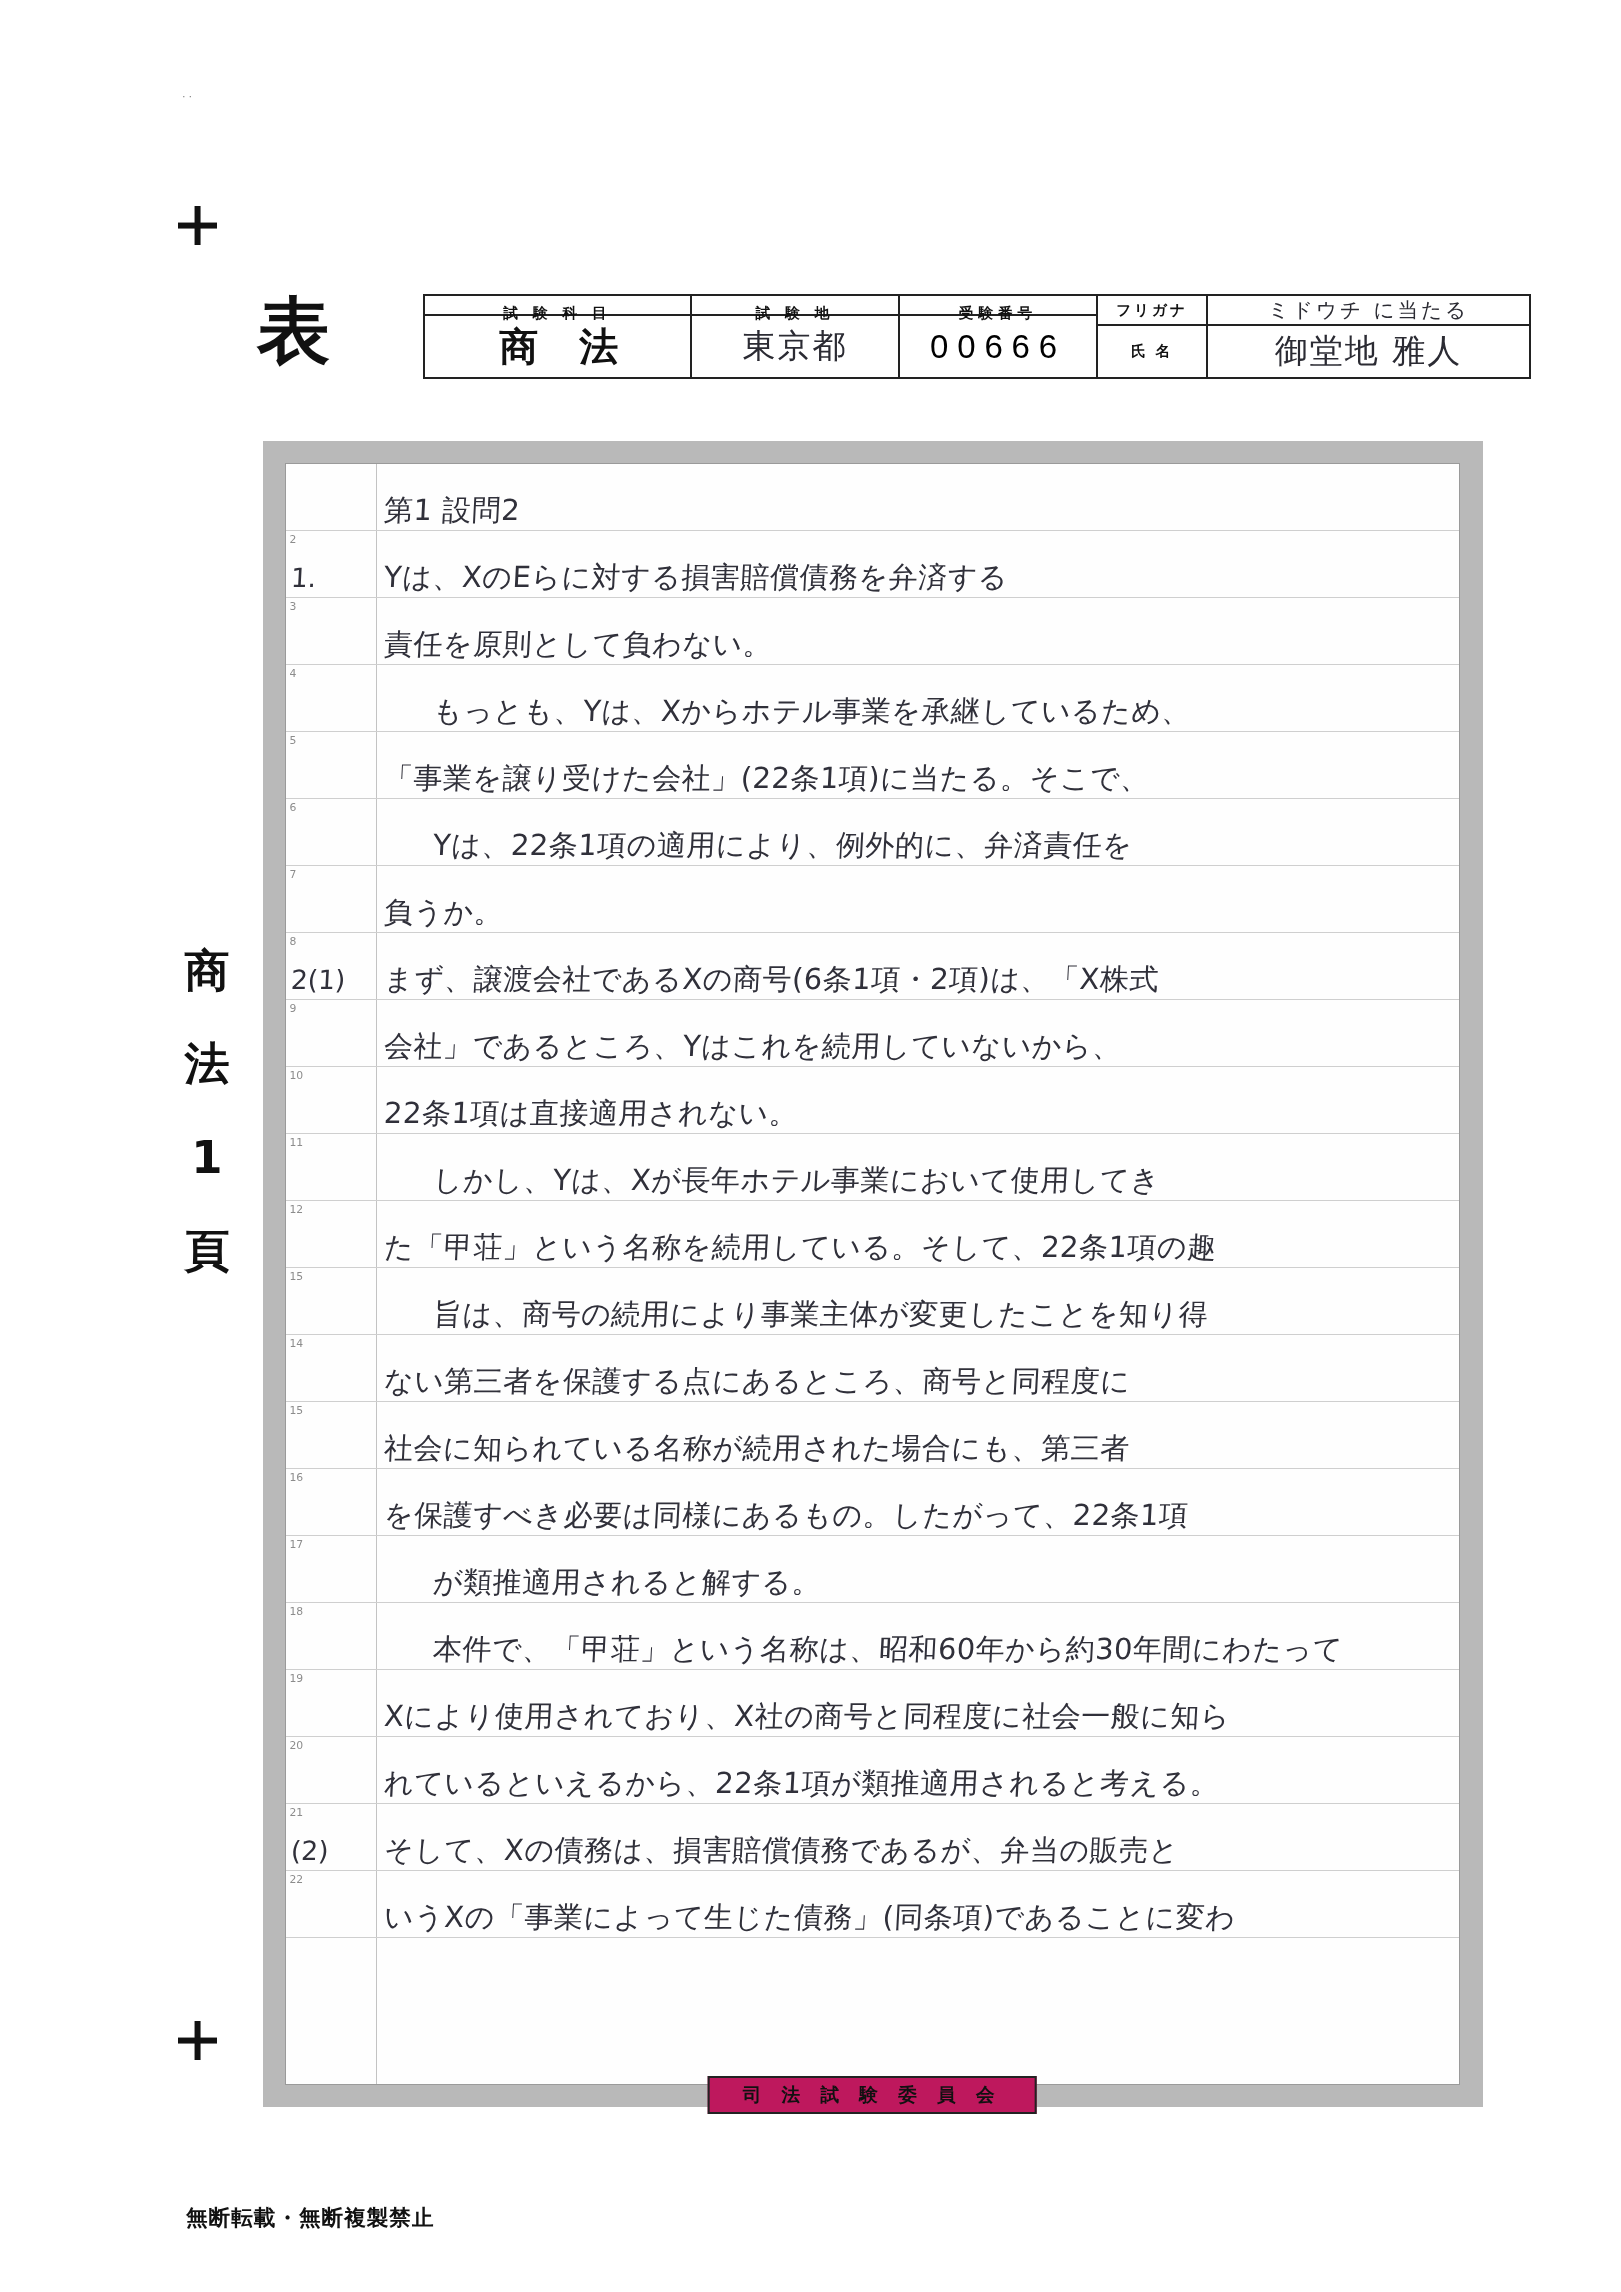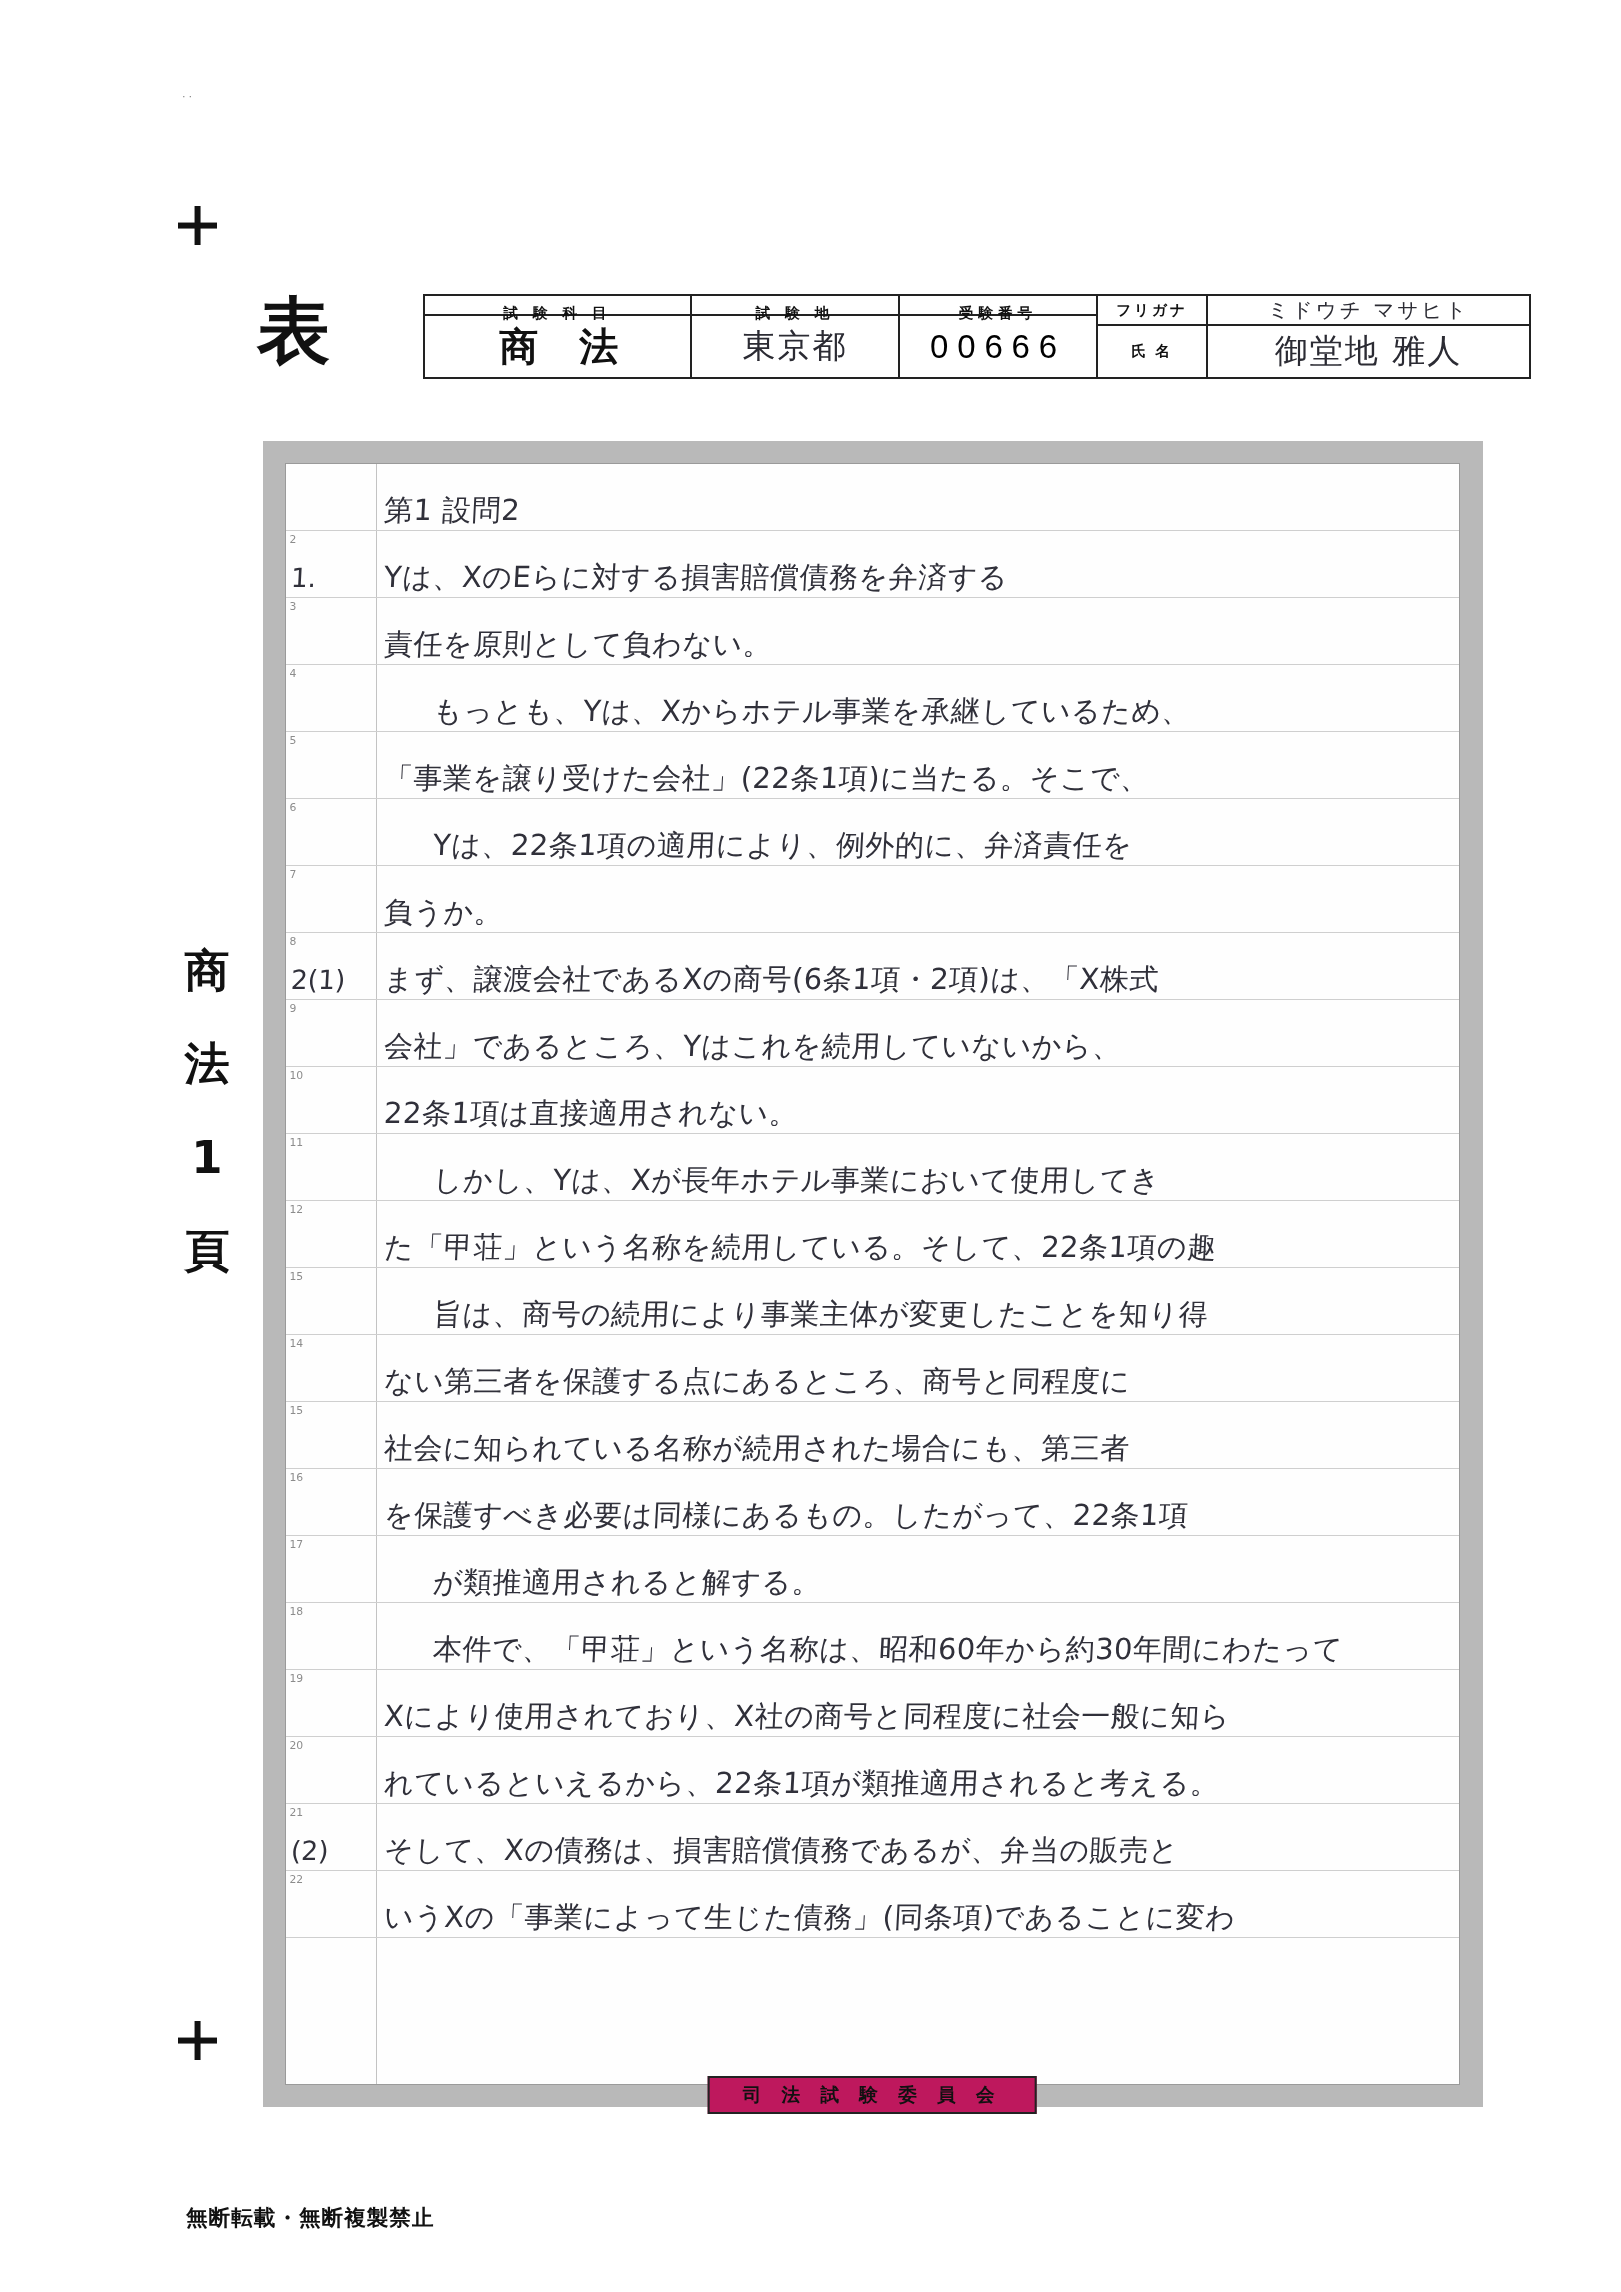--- a/index.html
+++ b/index.html
@@ -124,21 +124,21 @@
     color: #000000;
     letter-spacing: 8.8px;
   }
   .hdr-furigana-val {
     font-family: "DejaVu Sans", sans-serif;
     font-size: 20.6px;
     color: #2b2b33;
     letter-spacing: 2.9px;
   }
   .cap-side {
-    font-family: Liberation Serif, serif;
+    font-family: Liberation Sans, sans-serif;
     font-size: 14.7px;
     font-weight: 700;
     letter-spacing: 2.9px;
     text-align: center;
     color: #111;
     white-space: nowrap;
     padding: 0 5.9px;
   }
 
   
@@ -304,21 +304,21 @@
         <div class="hdr-cap">受験番号</div>
       </td>
       <td rowspan="2" style="width:431px; padding:0">
         <table class="nest">
           <tbody>
                 <tr class="nrow-top">
             <td class="lbl" style="width:108px">
               <div class="cap-side">フリガナ</div>
             </td>
             <td>
-              <div class="hdr-furigana-val" style="text-align:center">ミドウチ マサヒト</div>
+              <div class="hdr-furigana-val" style="text-align:center">ミドウチ に当たる</div>
             </td>
           </tr>
           <tr>
             <td class="lbl" style="height:51px">
               <div class="cap-side">氏 名</div>
             </td>
             <td style="height:51px">
               <div class="hdr-hand" style="text-align:center">御堂地 雅人</div>
             </td>
           </tr>

